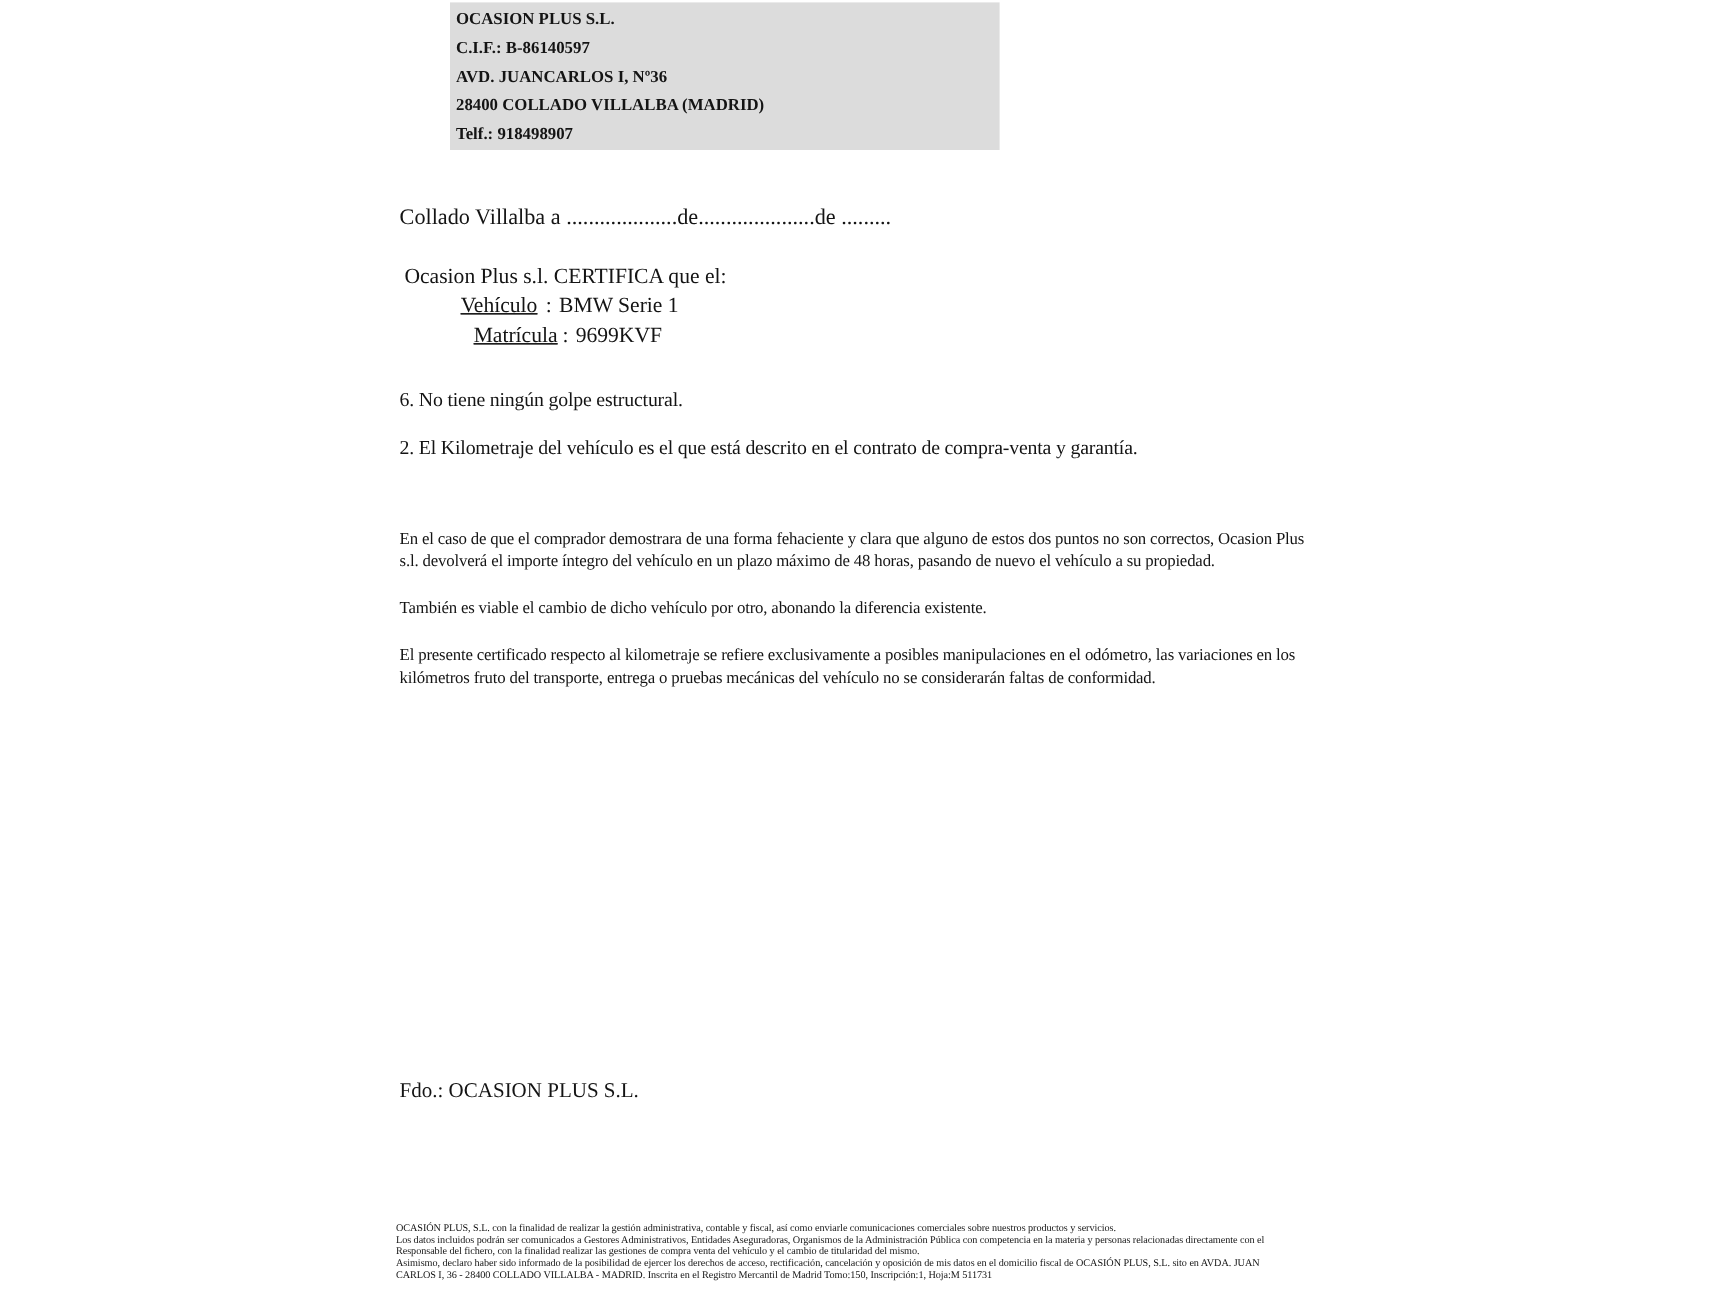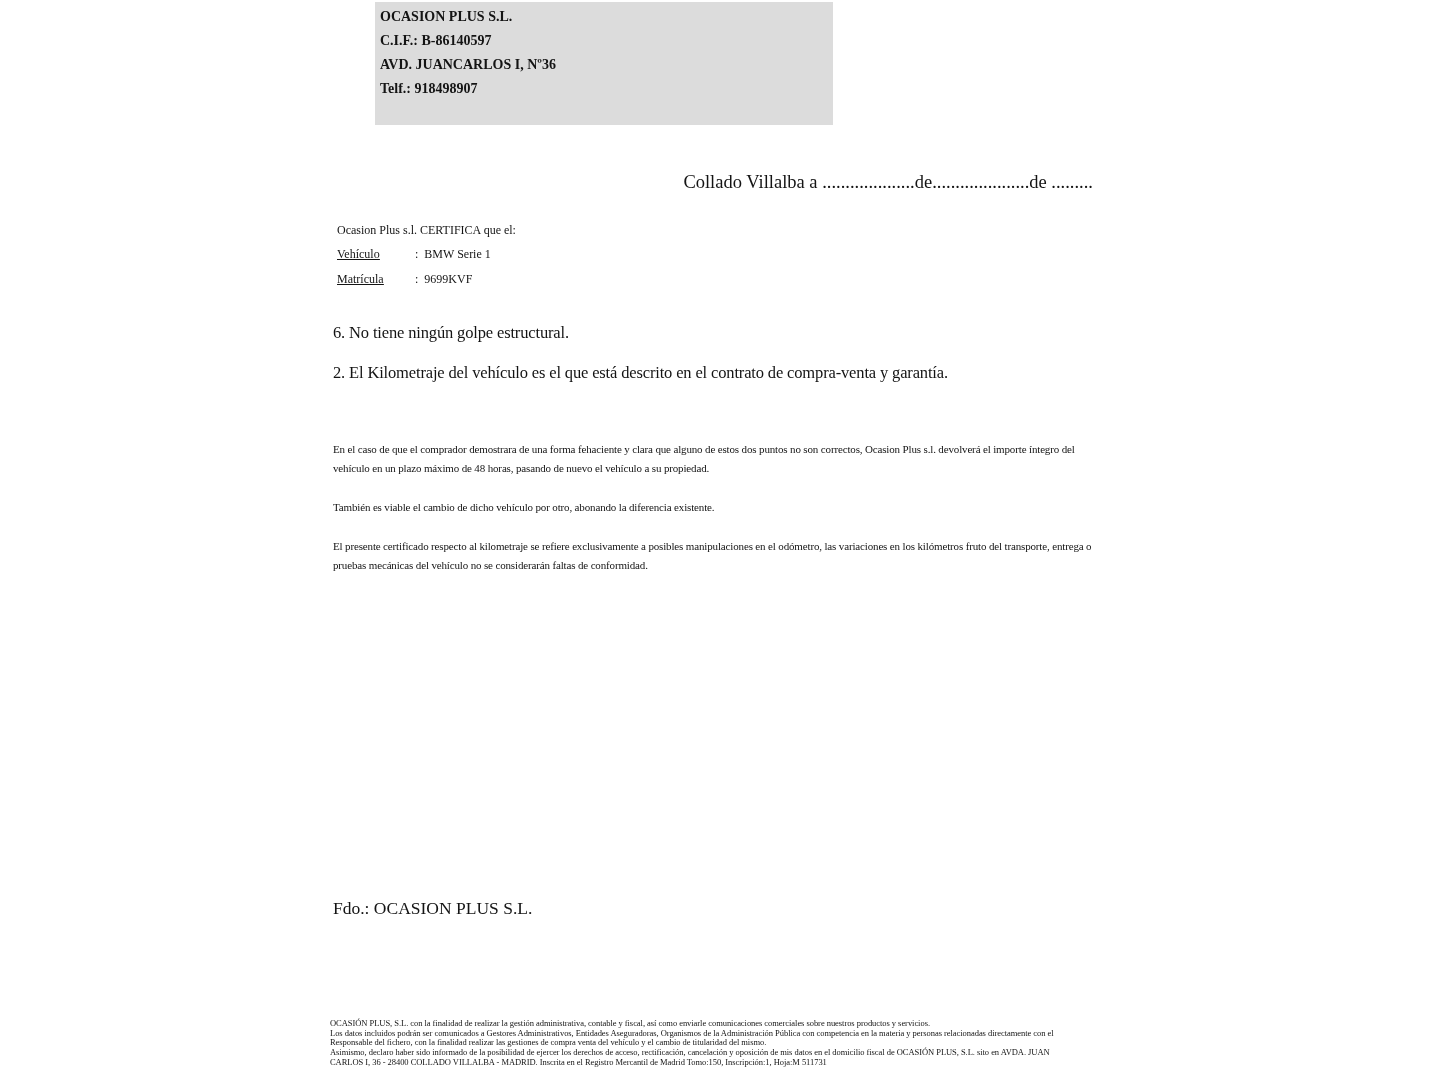--- a/index.html
+++ b/index.html
@@ -21,30 +21,31 @@
     font-weight: bold;
     font-size: 14px;
     line-height: 24px;
     margin-left: 40px;
   }
 
   .date-line {
     position: absolute;
     left: 333px; top: 171px;
     width: 760px;
-    text-align: right;
+    text-align: left;
     font-size: 18.5px;
     line-height: 22px;
   }
 
   .cert-block {
     position: absolute;
     left: 337px; top: 218px;
-    font-size: 12px;
+    font-size: 18px;
     line-height: 24.3px;
+    text-align: center;
   }
   .cert-row .cert-label-box {
     display: inline-block;
     width: 78px;
     text-decoration: underline;
   }
   .cert-row .underlined { text-decoration: underline; }
   .cert-row .cert-sep { margin-right: 6px; }
 
   .point {
@@ -55,21 +56,21 @@
     line-height: 19.4px;
     letter-spacing: -0.15px;
   }
   .point-1 { top: 323px; }
   .point-2 { top: 363px; }
 
   .paragraphs {
     position: absolute;
     left: 333px; top: 440px;
     width: 770px;
-    font-size: 11px;
+    font-size: 14px;
     line-height: 19.4px;
     letter-spacing: -0.15px;
     font-family: Liberation Serif, serif;
   }
   .paragraphs p { margin: 0 0 19.4px 0; }
   .paragraphs p:last-child { margin-bottom: 0; }
 
   .signature-line {
     position: absolute;
     left: 333px; top: 864px;
@@ -87,20 +88,21 @@
   }
   .legal-block .legal-line { white-space: nowrap; }
 </style>
 </head>
 <body style="background: rgb(255, 255, 255); color: rgb(20, 20, 20);">
 
 <div class="company-header" style="background: rgb(220, 220, 220);">
   <div>OCASION PLUS S.L.</div>
   <div>C.I.F.: B-86140597</div>
   <div>AVD. JUANCARLOS I, Nº36</div>
+  <div>28400 COLLADO VILLALBA (MADRID)</div>
   <div>Telf.: 918498907</div>
 </div>
 
 <div class="date-line">Collado Villalba a ....................de.....................de .........</div>
 
 <div class="cert-block">
   <div>Ocasion Plus s.l. CERTIFICA que el:</div>
   <div class="cert-row">
     <span class="cert-label-box"><span class="underlined">Vehículo</span></span><span class="cert-sep">:</span><span>BMW Serie 1</span>
   </div>

